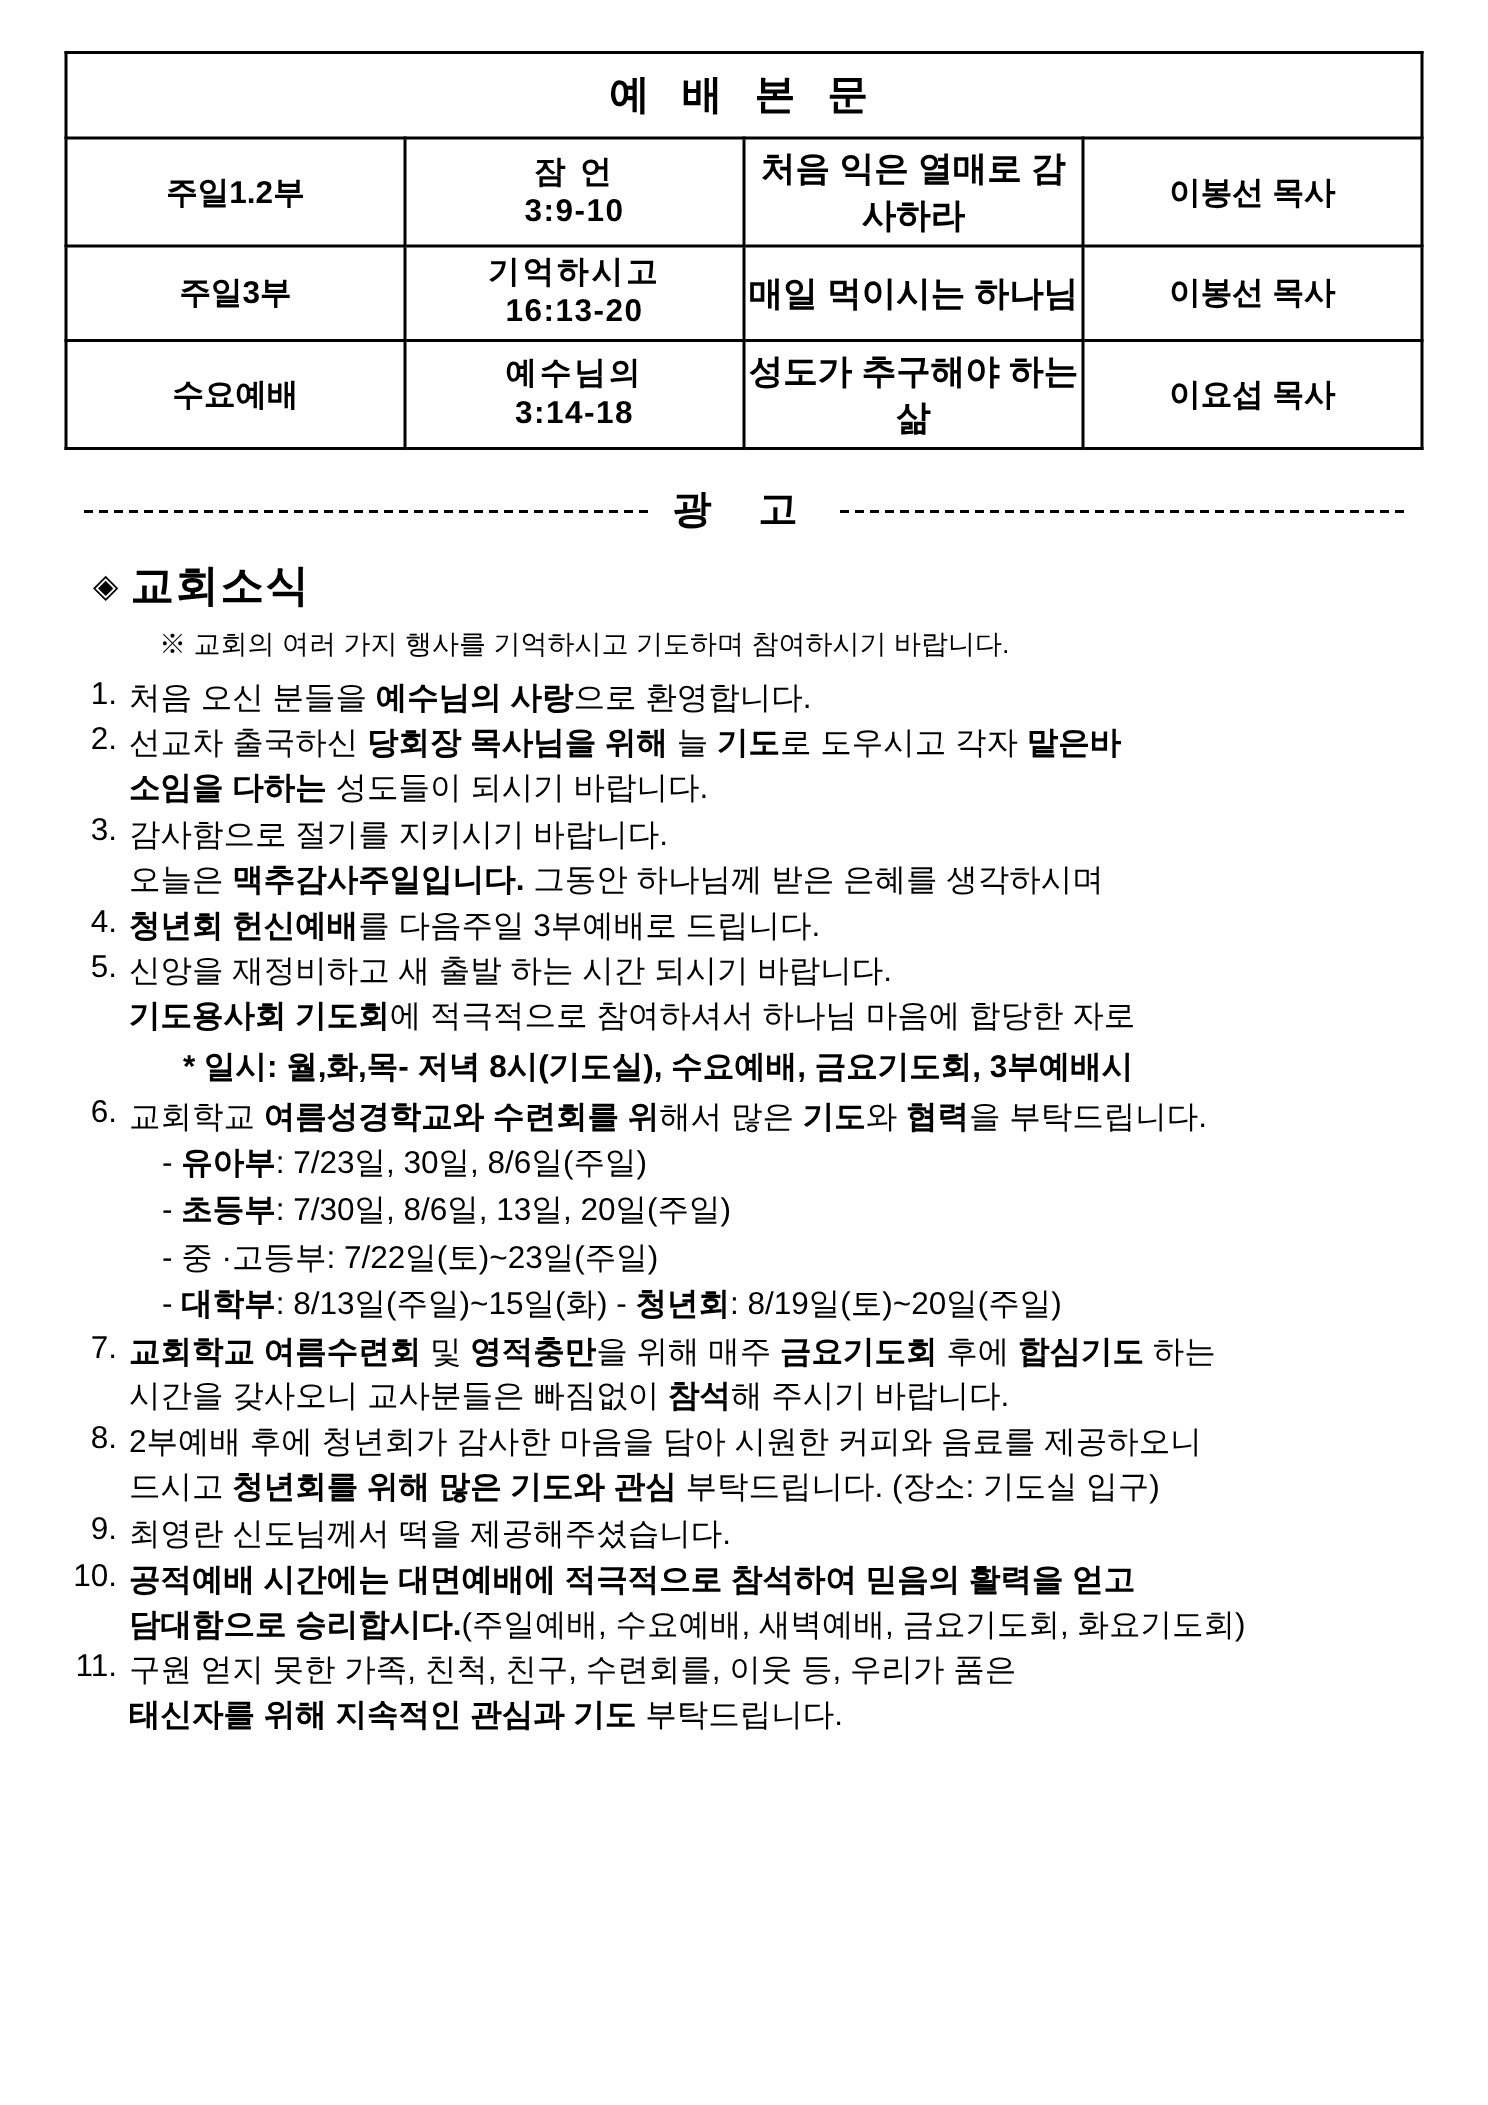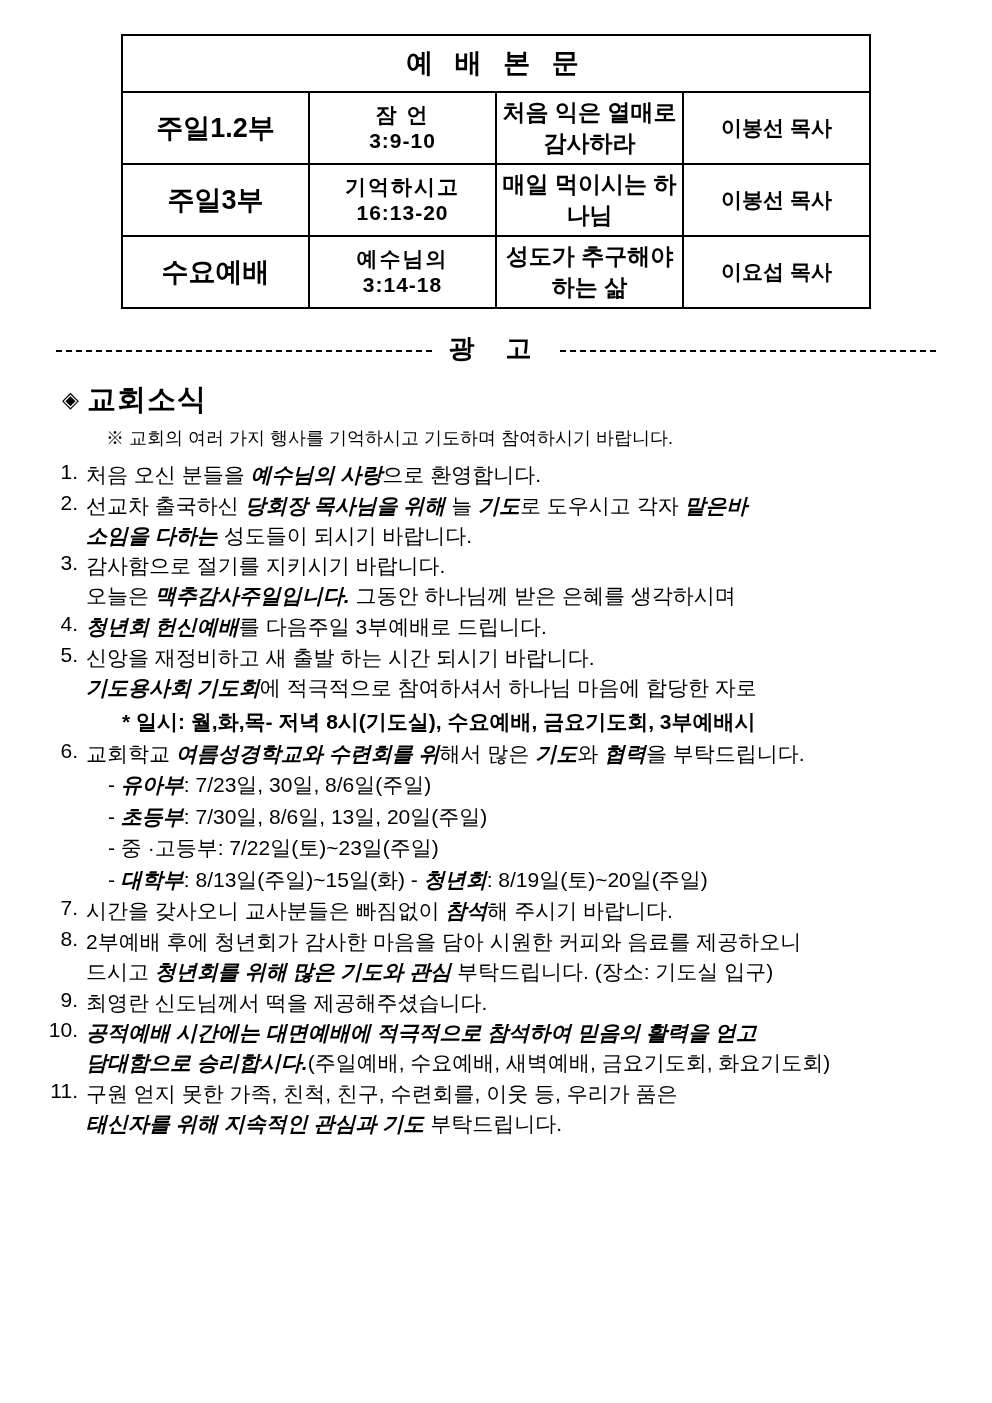--- a/index.html
+++ b/index.html
@@ -19,37 +19,37 @@
     width: 992px;
     height: 1403px;
     box-sizing: border-box;
     padding: 34px 30px 10px 30px;
     position: relative;
   }
 
   
   table.scripture {
     border-collapse: collapse;
-    width: 750px;
+    width: 906px;
     margin: 0 auto;
     table-layout: fixed;
   }
   table.scripture td, table.scripture th {
     border: 2px solid #000;
     text-align: center;
     vertical-align: middle;
     font-weight: bold;
     padding: 4px 2px;
   }
   table.scripture .title-cell {
     font-size: 27px;
     letter-spacing: 7px;
     padding: 9px 0 10px 0;
   }
-  td.col-svc  { width: 143px; font-size: 27px; letter-spacing: 0px; margin-top: 24px;}
+  td.col-svc  { width: 143px; font-size: 21px; letter-spacing: 0px; margin-top: 24px;}
   td.col-ref  { width: 180px; font-size: 21px; line-height: 1.25;}
   td.col-text { width: 438px; font-size: 23px;}
   td.col-pastor { width: 145px; font-size: 21px;}
   .ref-line1 { letter-spacing: 2px; }
   .ref-line2 { letter-spacing: 1px; }
 
   
   .ad-heading {
     display: flex;
     align-items: center;
@@ -110,21 +110,21 @@
     font-size: 21px;
     padding-right: 8px;
     box-sizing: border-box;
   }
   .body {
     flex: 1;
     font-size: 21px;
     line-height: 1.42;
   }
   .body .ln { display: block; }
-  b { font-weight: bold; font-style: italic; }
+  b { font-weight: bold; }
   .sub {
     display: block;
     margin-left: 22px;
     font-size: 21px;
     line-height: 1.5;
   }
   .star {
     display: block;
     margin-left: 36px;
     font-weight: bold;
@@ -226,20 +226,21 @@
           <span class="ln">교회학교 <b>여름성경학교와 수련회를 위</b>해서 많은 <b>기도</b>와 <b>협력</b>을 부탁드립니다.</span>
           <span class="sub">- <b>유아부</b>: 7/23일, 30일, 8/6일(주일)</span>
           <span class="sub">- <b>초등부</b>: 7/30일, 8/6일, 13일, 20일(주일)</span>
           <span class="sub">- 중 ·고등부: 7/22일(토)~23일(주일)</span>
           <span class="sub">- <b>대학부</b>: 8/13일(주일)~15일(화)  - <b>청년회</b>: 8/19일(토)~20일(주일)</span>
         </span>
       </li>
       <li>
         <span class="num">7.</span>
         <span class="body">
+          <span class="ln"><b>교회학교 여름수련회</b> 및 <b>영적충만</b>을 위해 매주 <b>금요기도회</b> 후에 <b>합심기도</b> 하는</span>
           <span class="ln">시간을 갖사오니 교사분들은 빠짐없이 <b>참석</b>해 주시기 바랍니다.</span>
         </span>
       </li>
       <li>
         <span class="num">8.</span>
         <span class="body">
           <span class="ln">2부예배 후에 청년회가 감사한 마음을 담아 시원한 커피와 음료를 제공하오니</span>
           <span class="ln">드시고 <b>청년회를 위해 많은 기도와 관심</b> 부탁드립니다. (장소: 기도실 입구)</span>
         </span>
       </li>

